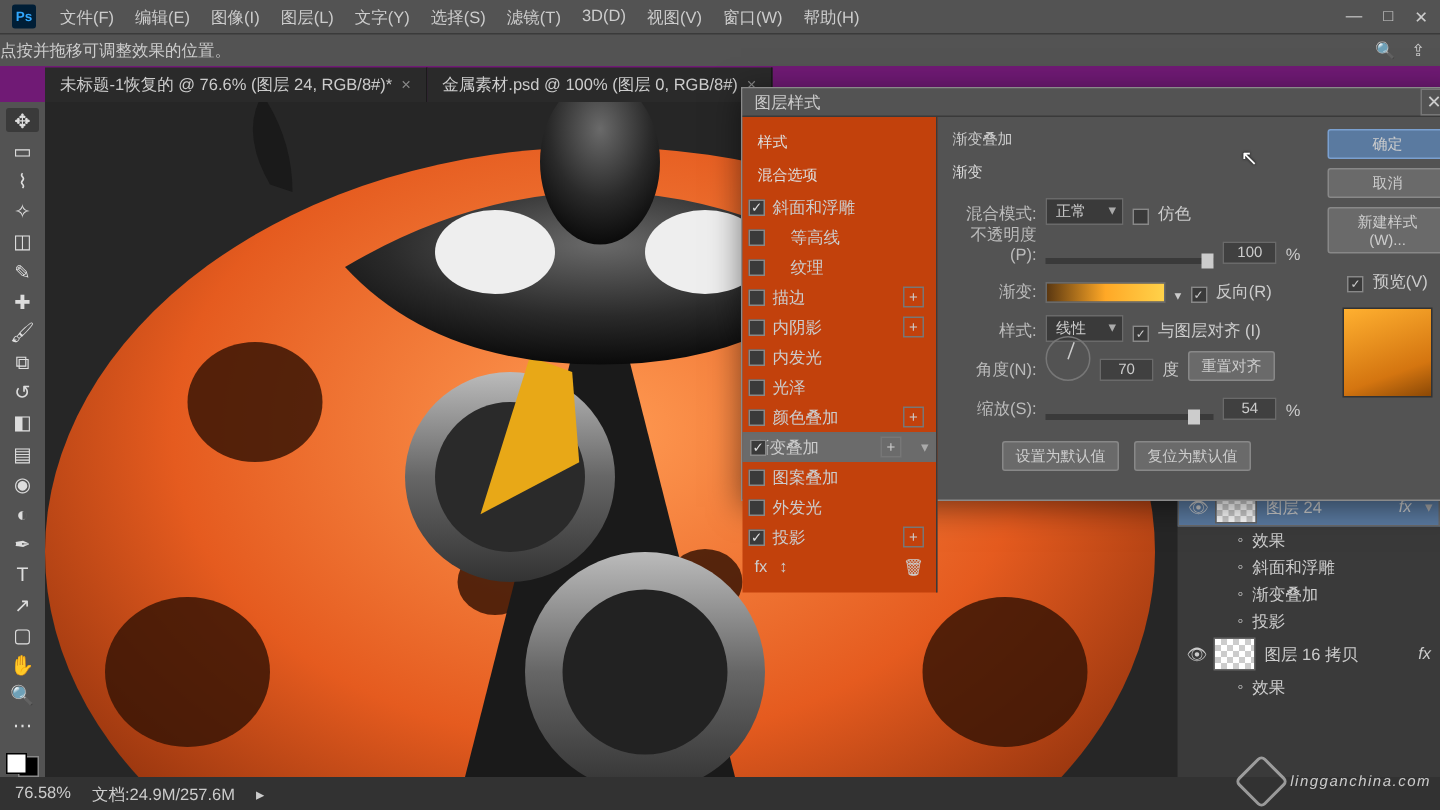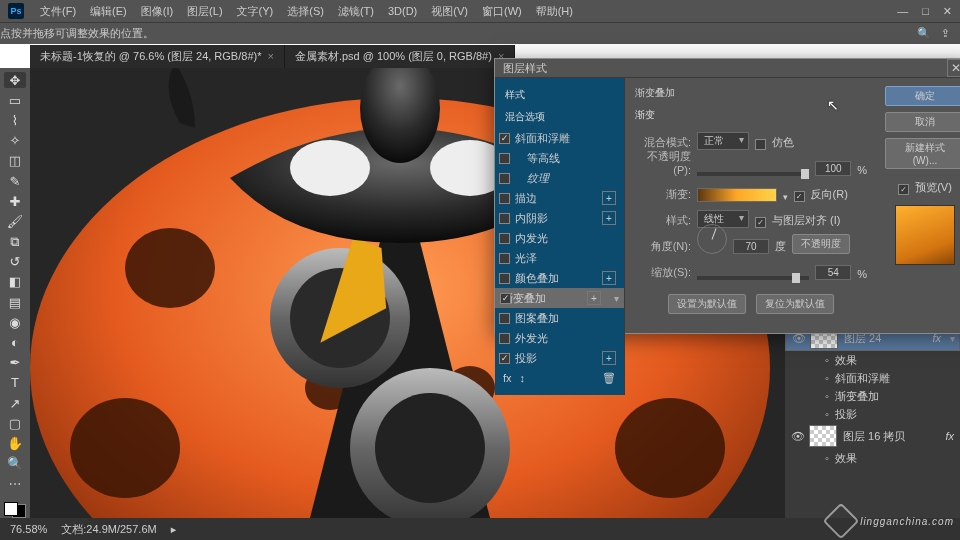--- a/index.html
+++ b/index.html
@@ -3,21 +3,21 @@
 <meta charset="utf-8">
 <style>
 *{margin:0;padding:0;box-sizing:border-box;font-family:"Microsoft YaHei",sans-serif;font-size:11px;color:#ccc;user-select:none}
 body{background:#323232;width:960px;height:540px;overflow:hidden;position:relative}
 .menubar{height:22px;background:#535353;display:flex;align-items:center;padding:0 8px;gap:2px}
 .menubar .logo{width:16px;height:16px;background:#001e36;border-radius:2px;display:flex;align-items:center;justify-content:center;font-size:9px;color:#31a8ff;font-weight:bold;margin-right:8px}
 .menubar .mi{padding:2px 6px;cursor:default}
 .menubar .wctrl{margin-left:auto;display:flex;gap:14px;font-size:12px}
 .titlebar{height:22px;background:#535353;display:flex;align-items:center;justify-content:flex-start;border-top:1px solid #3a3a3a}
 .titlebar .share{position:absolute;right:10px;display:flex;gap:10px}
-.tabbar{height:24px;background:#ffffff;display:flex;align-items:flex-end;padding-left:30px}
+.tabbar{height:24px;background:#701a75;display:flex;align-items:flex-end;padding-left:30px}
 .tab{padding:4px 10px;background:#2a2a2a;font-size:10px;border-right:1px solid #1a1a1a;position:relative}
 .tab .x{margin-left:6px;color:#888}
 .workspace{position:absolute;top:68px;left:0;right:0;bottom:22px;display:flex}
 .toolbar{width:30px;background:#535353;display:flex;flex-direction:column;align-items:center;padding-top:4px;gap:4px}
 .tool{width:22px;height:22px;display:flex;align-items:center;justify-content:center;font-size:13px;color:#ddd;border-radius:2px}
 .tool.active{background:#3a3a3a}
 .tool.sw{width:22px;height:22px;position:relative;margin-top:6px}
 .tool.sw .fg{position:absolute;width:14px;height:14px;background:#fff;border:1px solid #000;top:0;left:0}
 .tool.sw .bg{position:absolute;width:14px;height:14px;background:#000;border:1px solid #888;bottom:0;right:0}
 .canvas{flex:1;background:#262626;position:relative;overflow:hidden}
@@ -30,21 +30,21 @@
 .lrow .eye{width:12px}
 .lrow .thumb{width:28px;height:22px;background:repeating-conic-gradient(#ccc 0 25%,#fff 0 50%) 0 0/8px 8px;border:1px solid #666}
 .lrow.sel{background:#5a7aa0}
 .lrow.sub{padding-left:40px;height:18px;font-size:10px}
 .statusbar{position:absolute;bottom:0;left:0;right:12px;height:22px;background:#323232;display:flex;align-items:center;padding:0 10px;gap:14px;font-size:10px;color:#aaa}
 
 .dialog{position:absolute;top:58px;left:494px;width:480px;height:276px;background:#535353;border:1px solid #8a8a8a;box-shadow:0 4px 20px rgba(0,0,0,.5);display:flex;flex-direction:column;z-index:50}
 .dlg-title{height:24px;background:#535353;display:flex;align-items:center;padding:0 8px;border-bottom:1px solid #3a3a3a}
 .dlg-title .x{margin-left:auto;width:18px;height:18px;display:flex;align-items:center;justify-content:center;border:1px solid #777;font-size:12px}
 .dlg-body{flex:1;display:flex}
-.styles-col{width:130px;background:#0c4a6e;border-right:1px solid #3a3a3a;padding:6px 0;display:flex;flex-direction:column}
+.styles-col{width:130px;background:#c2410c;border-right:1px solid #3a3a3a;padding:6px 0;display:flex;flex-direction:column}
 .shdr{padding:4px 10px;font-size:10px;color:#ddd}
 .srow{display:flex;align-items:center;height:20px;padding:0 4px 0 20px;font-size:10px;position:relative}
 .srow.sel{background:#6b6b6b}
 .srow .cb{position:absolute;left:4px;width:11px;height:11px;border:1px solid #888;background:#3a3a3a;display:flex;align-items:center;justify-content:center;font-size:9px}
 .srow .cb.on::after{content:"✓";color:#ddd}
 .srow .plus{margin-left:auto;width:14px;height:14px;border:1px solid #777;display:flex;align-items:center;justify-content:center;font-size:10px;margin-right:4px}
 .styles-col .foot{margin-top:auto;display:flex;padding:4px 8px;gap:8px;color:#aaa}
 .settings-col{flex:1;padding:8px 10px;display:flex;flex-direction:column;gap:6px}
 .settings-col .grp{font-size:10px;margin-bottom:2px}
 .frow{display:flex;align-items:flex-end;gap:6px;font-size:10px;height:20px}
@@ -234,21 +234,21 @@
       <div class="shdr">混合选项</div>
       <div id="style-rows">
           <div class="srow">
             <span class="cb on"></span>
             <span>斜面和浮雕</span>
           </div>
           <div class="srow" style="padding-left: 32px;">
             <span class="cb"></span>
             <span>等高线</span>
           </div>
-          <div class="srow" style="padding-left: 32px; font-style: italic;">
+          <div class="srow" style="padding-left: 32px;">
             <span class="cb"></span>
             <span>纹理</span>
           </div>
           <div class="srow">
             <span class="cb"></span>
             <span>描边</span>
             <span class="plus">+</span>
           </div>
           <div class="srow">
             <span class="cb"></span>
@@ -321,21 +321,21 @@
         <span class="lbl">样式:</span>
         <div class="sel">线性</div>
         <span class="ck on"></span>
         <span>与图层对齐 (I)</span>
       </div>
       <div class="frow">
         <span class="lbl">角度(N):</span>
         <div class="anglectl"></div>
         <div class="num">70</div>
         <span>度</span>
-        <div class="btn">不透明度</div>
+        <div class="btn">重置对齐</div>
       </div>
       <div class="frow">
         <span class="lbl">缩放(S):</span>
         <div style="flex:1;height:4px;background:#3a3a3a;position:relative">
             <div style="position:absolute;left:85%;top:-3px;width:8px;height:10px;background:#ccc"></div>
           </div>
         <div class="num">54</div>
         <span>%</span>
       </div>
       <div class="frow" style="justify-content:center;gap:10px;margin-top:8px">

